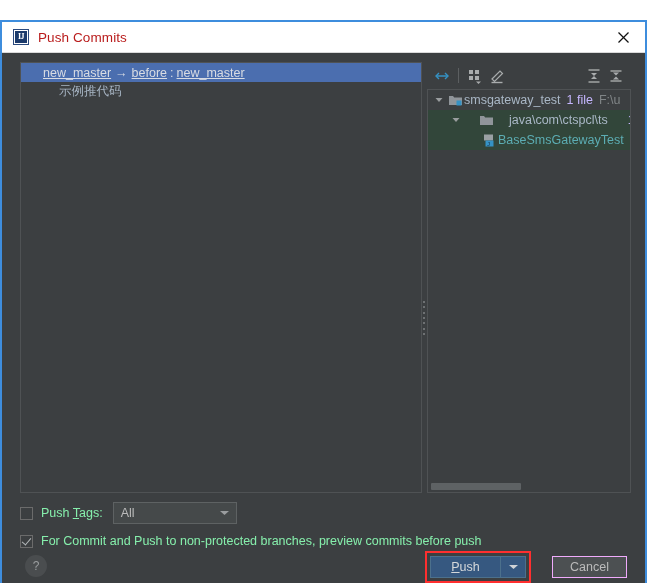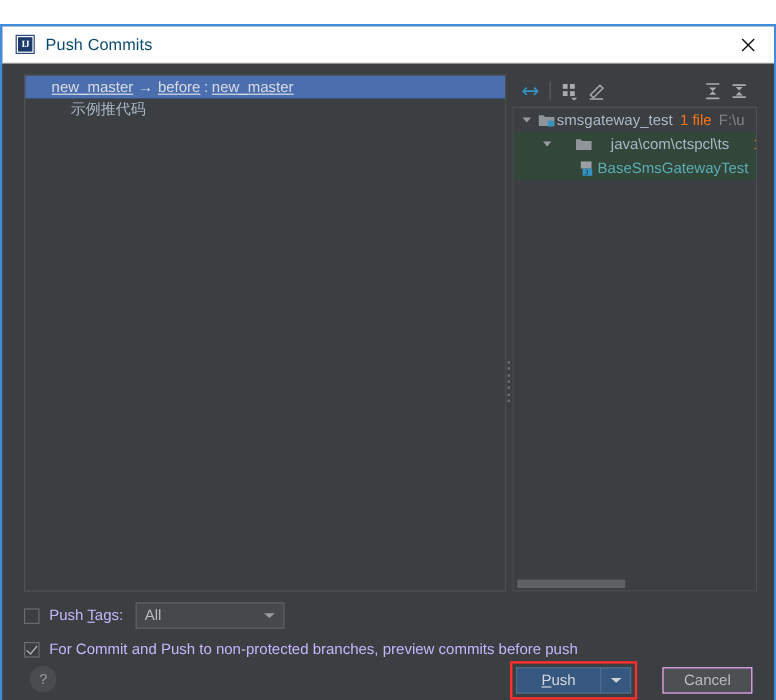--- a/index.html
+++ b/index.html
@@ -57,21 +57,21 @@
     color: #ffffff;
     font-size: 8px;
     font-weight: bold;
     font-family: "Liberation Serif", serif;
     line-height: 1;
     letter-spacing: -0.5px;
   }
   .title-text {
     margin-left: 9px;
     font-size: 13.5px;
-    color: #0c4a6e;
+    color: #b91c1c;
     letter-spacing: 0.1px;
   }
   .title-close {
     margin-left: auto;
     width: 44px;
     height: 30px;
     display: flex;
     align-items: center;
     justify-content: center;
     cursor: default;
@@ -206,21 +206,21 @@
   .twisty svg { display:block; }
   .tree-icon {
     width: 17px;
     flex: none;
     display: flex;
     align-items: center;
     justify-content: center;
   }
   .node-label { color: #a9b7c6; }
   .node-label.file { color: #5cadb3; }
-  .node-count { color: #f97316; margin-left: 6px; }
+  .node-count { color: #c4b5fd; margin-left: 6px; }
   .node-path { color: #808587; margin-left: 6px; }
 
   .hscroll-track {
     height: 13px;
     flex: none;
     background: #3c3f41;
     border: 1px solid #4f5254;
     border-top: none;
     box-sizing: border-box;
     position: relative;
@@ -261,21 +261,21 @@
     content: "";
     position: absolute;
     left: 3px; top: 0px;
     width: 4px; height: 8px;
     border: solid #b4b8ba;
     border-width: 0 1.6px 1.6px 0;
     transform: rotate(40deg);
   }
   .opt-label {
     font-size: 12.5px;
-    color: #c4b5fd;
+    color: #86efac;
     white-space: nowrap;
   }
   .opt-label .mn { text-decoration: underline; }
 
   .combo {
     margin-left: 10px;
     width: 124px;
     height: 22px;
     background: #45494a;
     border: 1px solid #5e6263;

